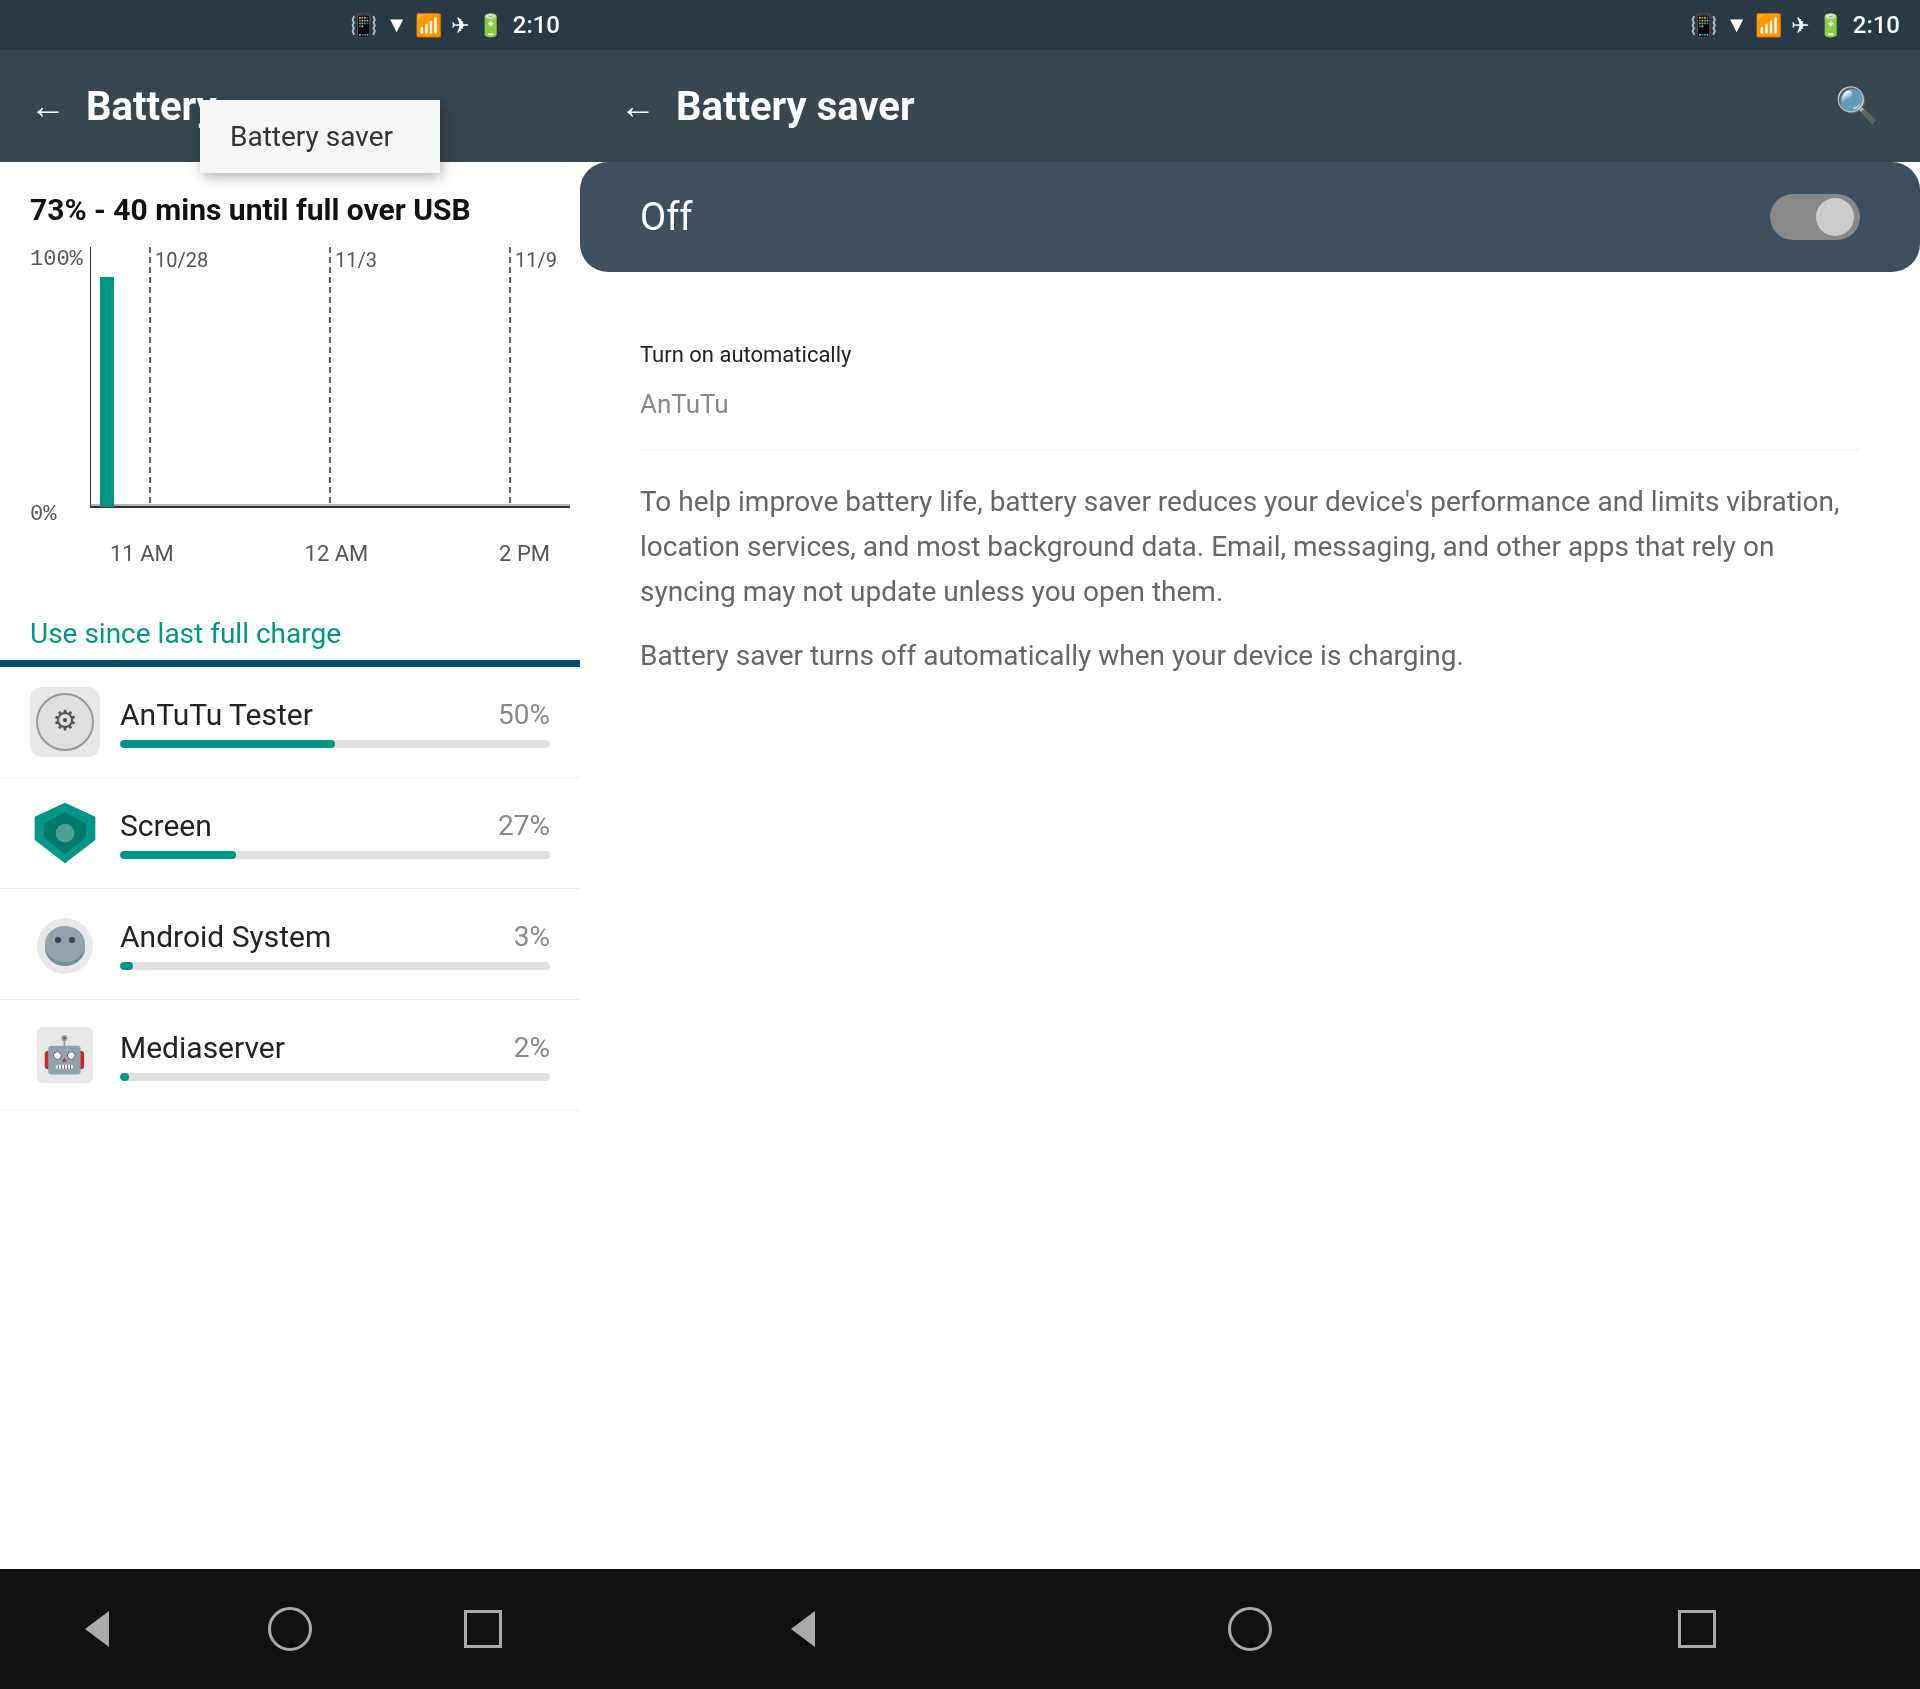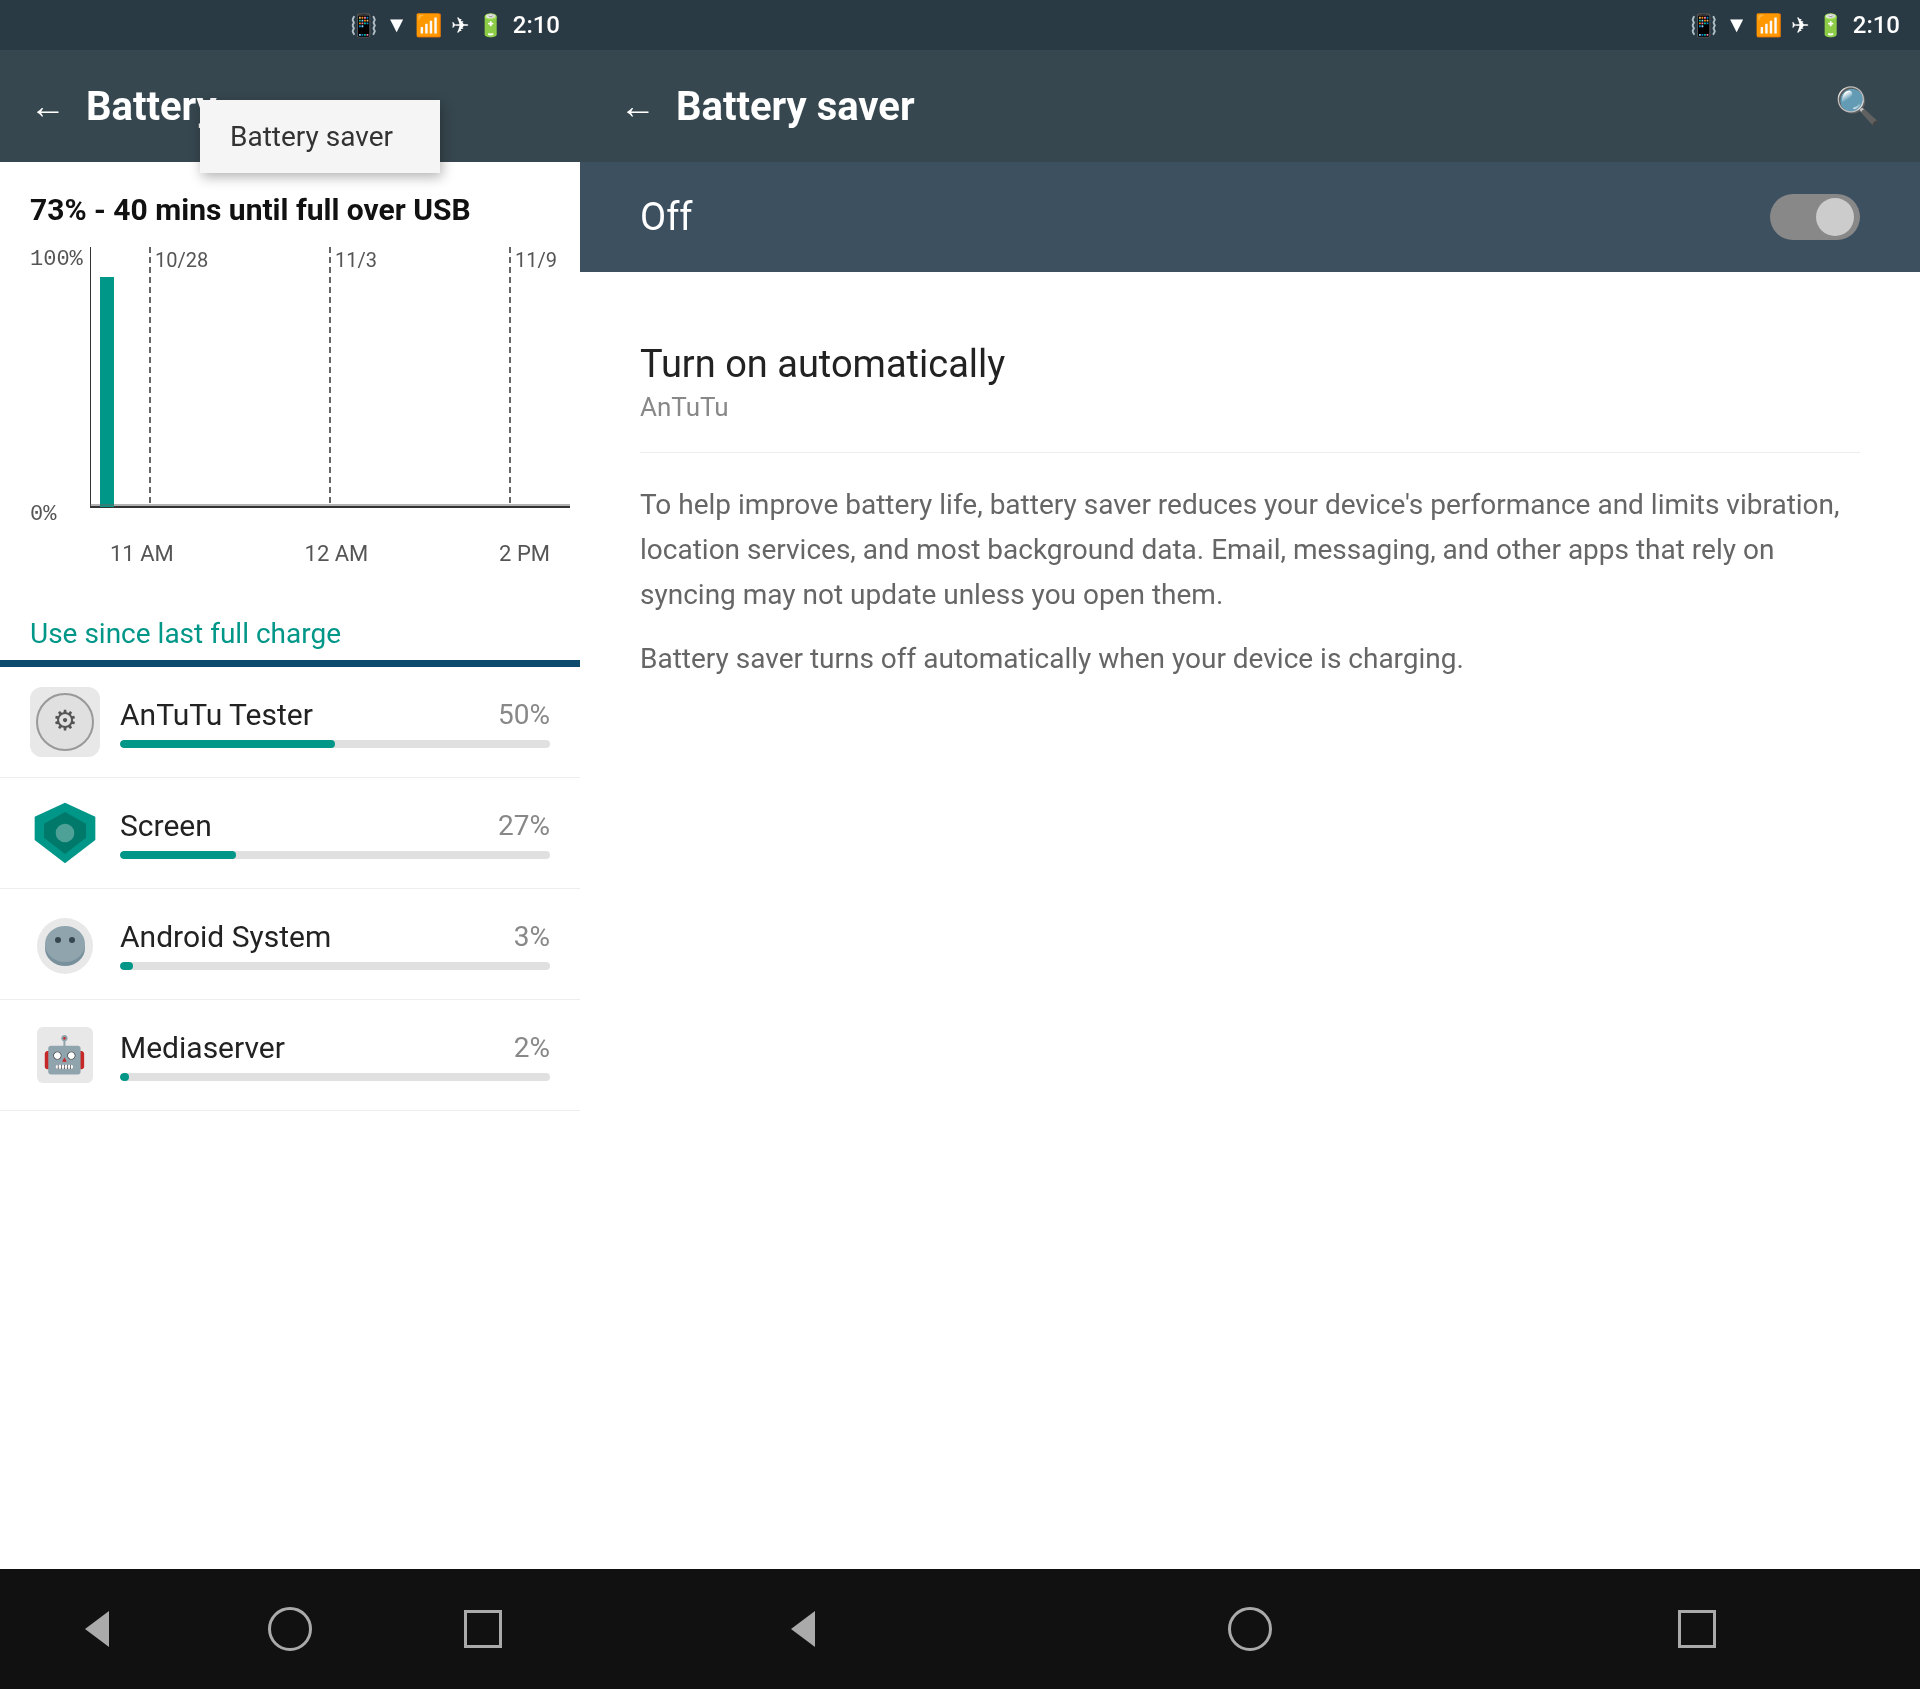--- a/index.html
+++ b/index.html
@@ -243,20 +243,21 @@
     }
 
     
     .toggle-row {
       background: #3d5060;
       height: 110px;
       display: flex;
       align-items: center;
       padding: 0 60px;
       justify-content: space-between;
+      border-radius: 28px;
     }
     .toggle-label {
       font-size: 38px;
       color: #fff;
     }
     .toggle-switch {
       width: 90px;
       height: 46px;
       background: #888;
       border-radius: 23px;
@@ -278,23 +279,23 @@
     .settings-content {
       flex: 1;
       padding: 40px 60px;
       background: #fff;
     }
     .setting-item {
       padding: 30px 0;
       border-bottom: 1px solid #eee;
     }
     .setting-item-title {
-      font-size: 38px;
+      font-size: 22px;
       color: #222;
-      margin-bottom: 6px;
+      margin-bottom: 22px;
     }
     .setting-item-subtitle {
       font-size: 26px;
       color: #888;
     }
     .description-text {
       font-size: 28px;
       color: #666;
       line-height: 1.6;
       padding-top: 30px;

